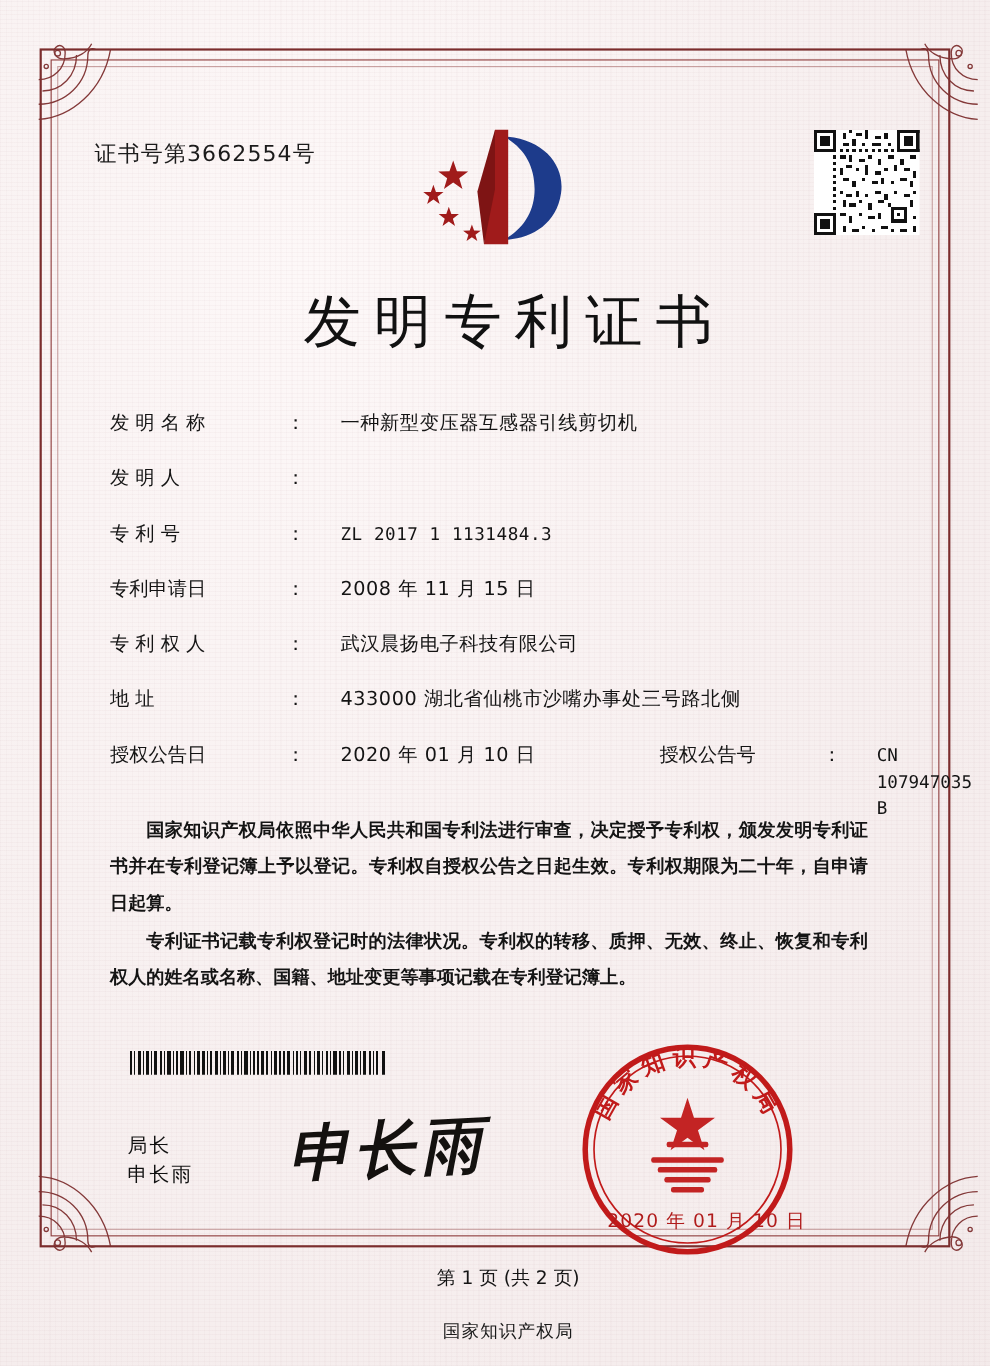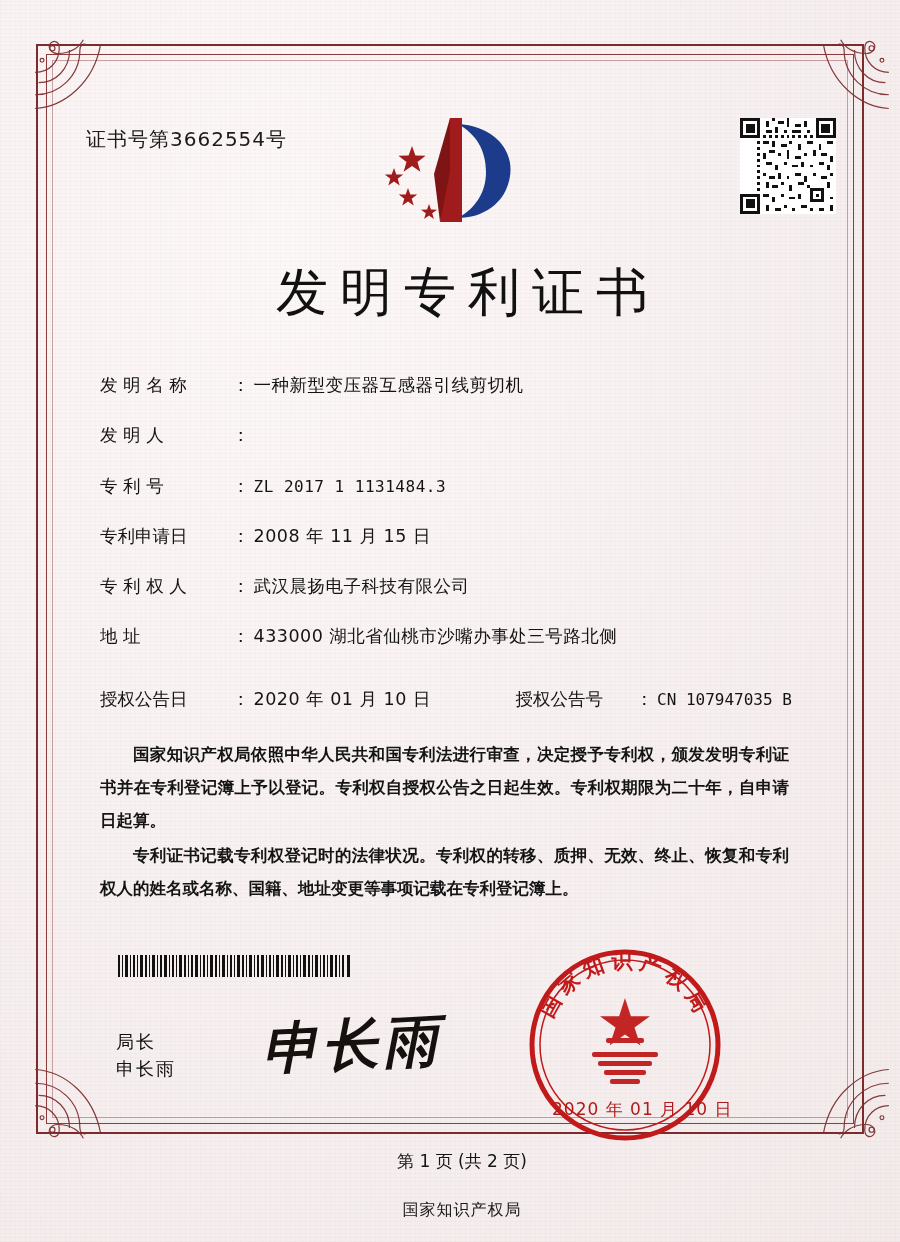--- a/index.html
+++ b/index.html
@@ -127,38 +127,38 @@
     width: 700px;
     font-family: "DejaVu Sans", sans-serif;
     color: #141414;
   }
   .field-row {
     display: flex;
     align-items: baseline;
     margin-bottom: 24px;
     font-size: 17.5px;
     line-height: 1.5;
+    gap: 28px;
   }
   .field-label {
     flex: 0 0 auto;
     width: 132px;
     letter-spacing: 0;
     white-space: nowrap;
   }
   .field-colon { flex: 0 0 auto; margin-right: 4px; }
   .field-value { flex: 1 1 auto; letter-spacing: 0.5px; }
   .field-value.mono { font-family: "DejaVu Sans Mono", monospace; font-size: 16px; letter-spacing: 0.5px;}
 
   .field-row.split .field-value { flex: 0 0 auto; width: 262px; }
   .field-label2 {
     flex: 0 0 auto;
     width: 120px;
     white-space: nowrap;
     letter-spacing: 0;
-    margin-top: 12px;
   }
   .field-value2 { flex: 1 1 auto; font-family: "DejaVu Sans Mono", monospace; font-size:16px; }
 
   
   .body-text {
     position: absolute;
     left: 100px;
     top: 738px;
     width: 700px;
     font-family: "DejaVu Sans", sans-serif;

